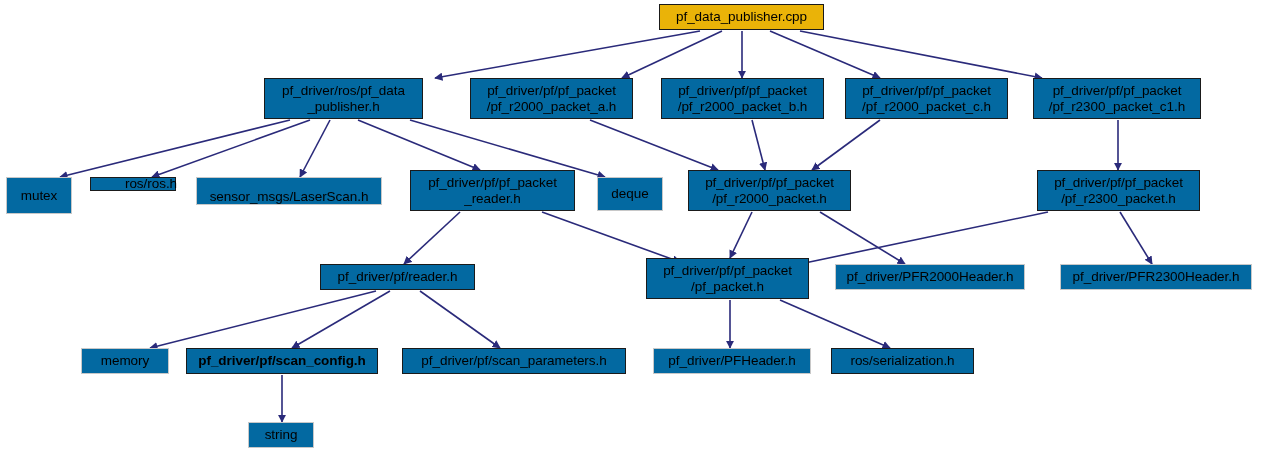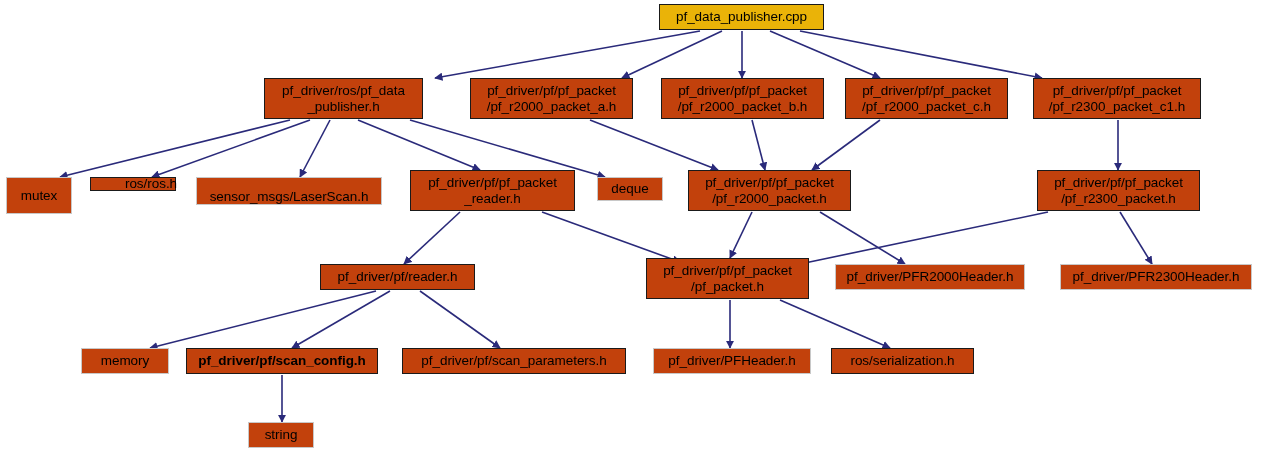--- a/index.html
+++ b/index.html
@@ -25,21 +25,21 @@
   .node {
     position: absolute;
     box-sizing: border-box;
     display: flex;
     align-items: center;
     justify-content: center;
     text-align: center;
     font-size: 13.5px;
     line-height: 1.12;
     color: #000000;
-    background: #c2410c;
+    background: #0369a1;
     border: 1px solid #c8c8c8;
     white-space: pre;
     z-index: 2;
     letter-spacing: -0.05px;
   }
   .node.linked {
     border: 1.6px solid #1a1a1a;
   }
   .node.root {
     border: 1.6px solid #1a1a1a;
@@ -99,21 +99,21 @@
 /pf_r2000_packet_b.h</span></div>
       <div class="node linked" style="left: 845px; top: 78px; width: 163px; height: 41px;"><span class="node-label">pf_driver/pf/pf_packet
 /pf_r2000_packet_c.h</span></div>
       <div class="node linked" style="left: 1033px; top: 78px; width: 168px; height: 41px;"><span class="node-label">pf_driver/pf/pf_packet
 /pf_r2300_packet_c1.h</span></div>
       <div class="node external" style="left: 6px; top: 177px; width: 66px; height: 37px;"><span class="node-label">mutex</span></div>
       <div class="node linked" style="left: 90px; top: 177px; width: 86px; height: 14px; padding-left: 36px;"><span class="node-label">ros/ros.h</span></div>
       <div class="node external" style="left: 196px; top: 177px; width: 186px; height: 28px; align-items: flex-end;"><span class="node-label">sensor_msgs/LaserScan.h</span></div>
       <div class="node linked" style="left: 410px; top: 170px; width: 165px; height: 41px;"><span class="node-label">pf_driver/pf/pf_packet
 _reader.h</span></div>
-      <div class="node external" style="left: 597px; top: 177px; width: 66px; height: 24px;"><span class="node-label">deque</span></div>
+      <div class="node external" style="left: 597px; top: 177px; width: 66px; height: 34px;"><span class="node-label">deque</span></div>
       <div class="node linked" style="left: 688px; top: 170px; width: 163px; height: 41px;"><span class="node-label">pf_driver/pf/pf_packet
 /pf_r2000_packet.h</span></div>
       <div class="node linked" style="left: 1037px; top: 170px; width: 163px; height: 41px;"><span class="node-label">pf_driver/pf/pf_packet
 /pf_r2300_packet.h</span></div>
       <div class="node linked" style="left: 320px; top: 264px; width: 155px; height: 26px;"><span class="node-label">pf_driver/pf/reader.h</span></div>
       <div class="node linked" style="left: 646px; top: 258px; width: 163px; height: 41px;"><span class="node-label">pf_driver/pf/pf_packet
 /pf_packet.h</span></div>
       <div class="node external" style="left: 835px; top: 264px; width: 190px; height: 26px;"><span class="node-label">pf_driver/PFR2000Header.h</span></div>
       <div class="node external" style="left: 1060px; top: 264px; width: 192px; height: 26px;"><span class="node-label">pf_driver/PFR2300Header.h</span></div>
       <div class="node external" style="left: 81px; top: 348px; width: 88px; height: 26px;"><span class="node-label">memory</span></div>

